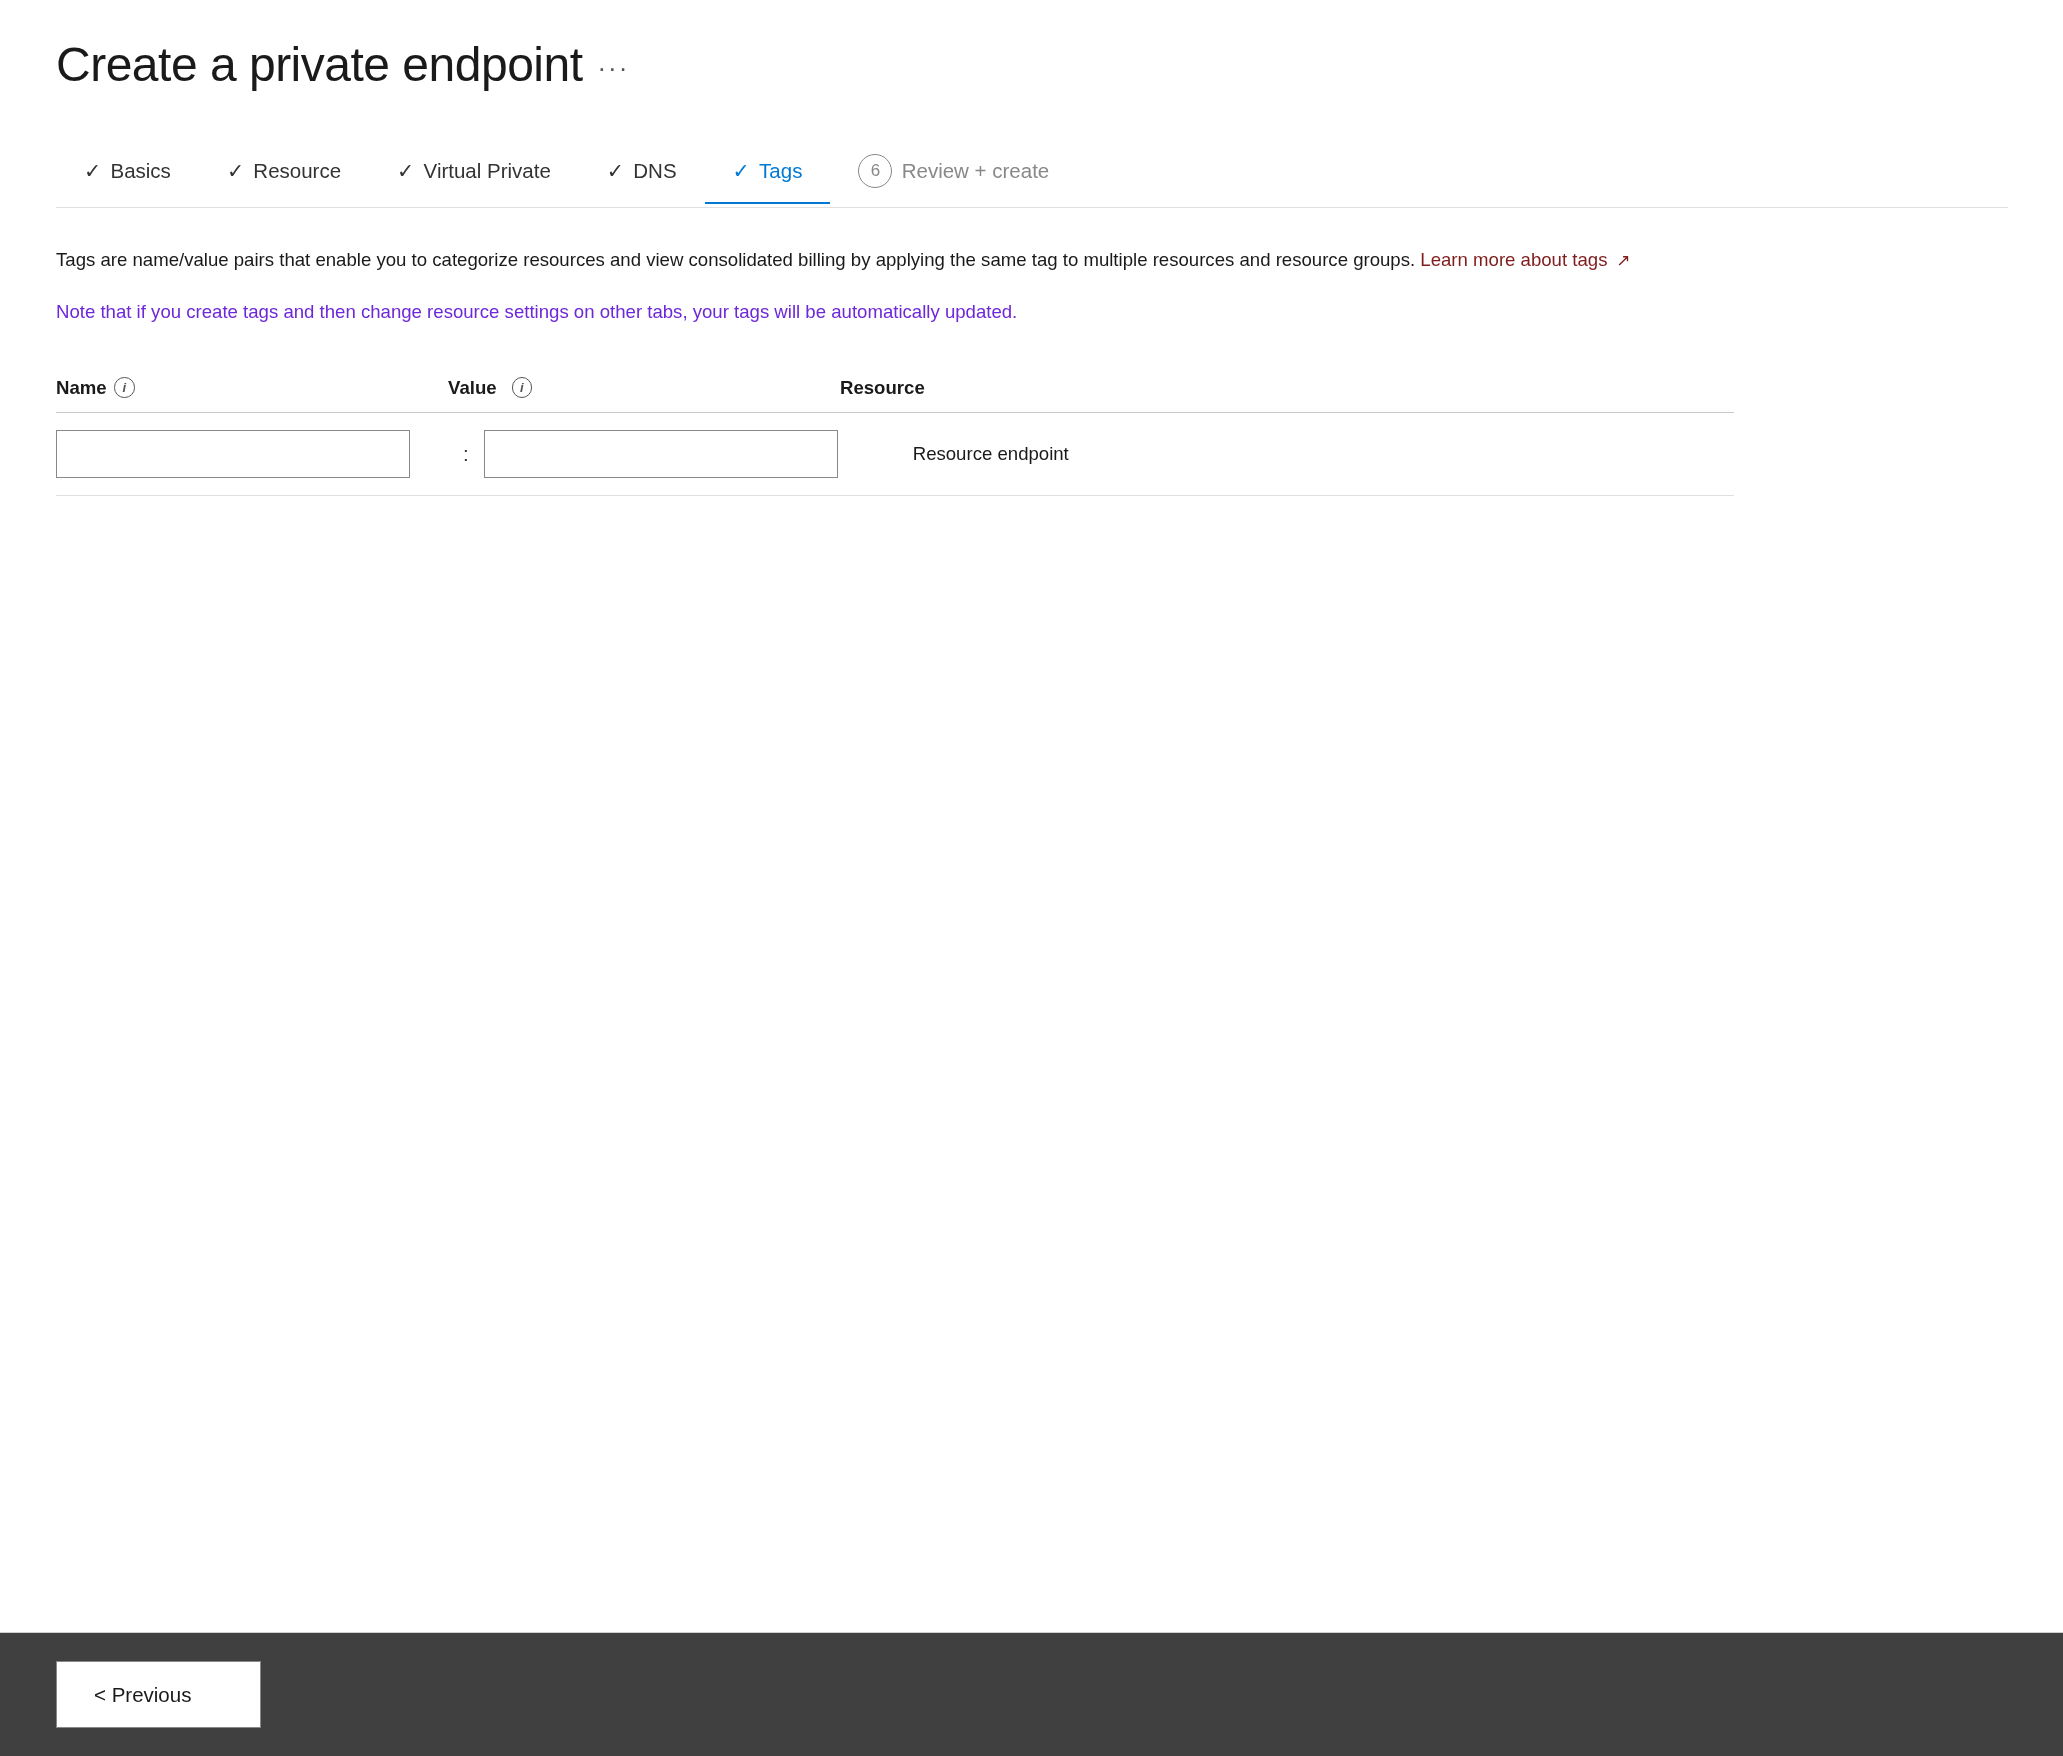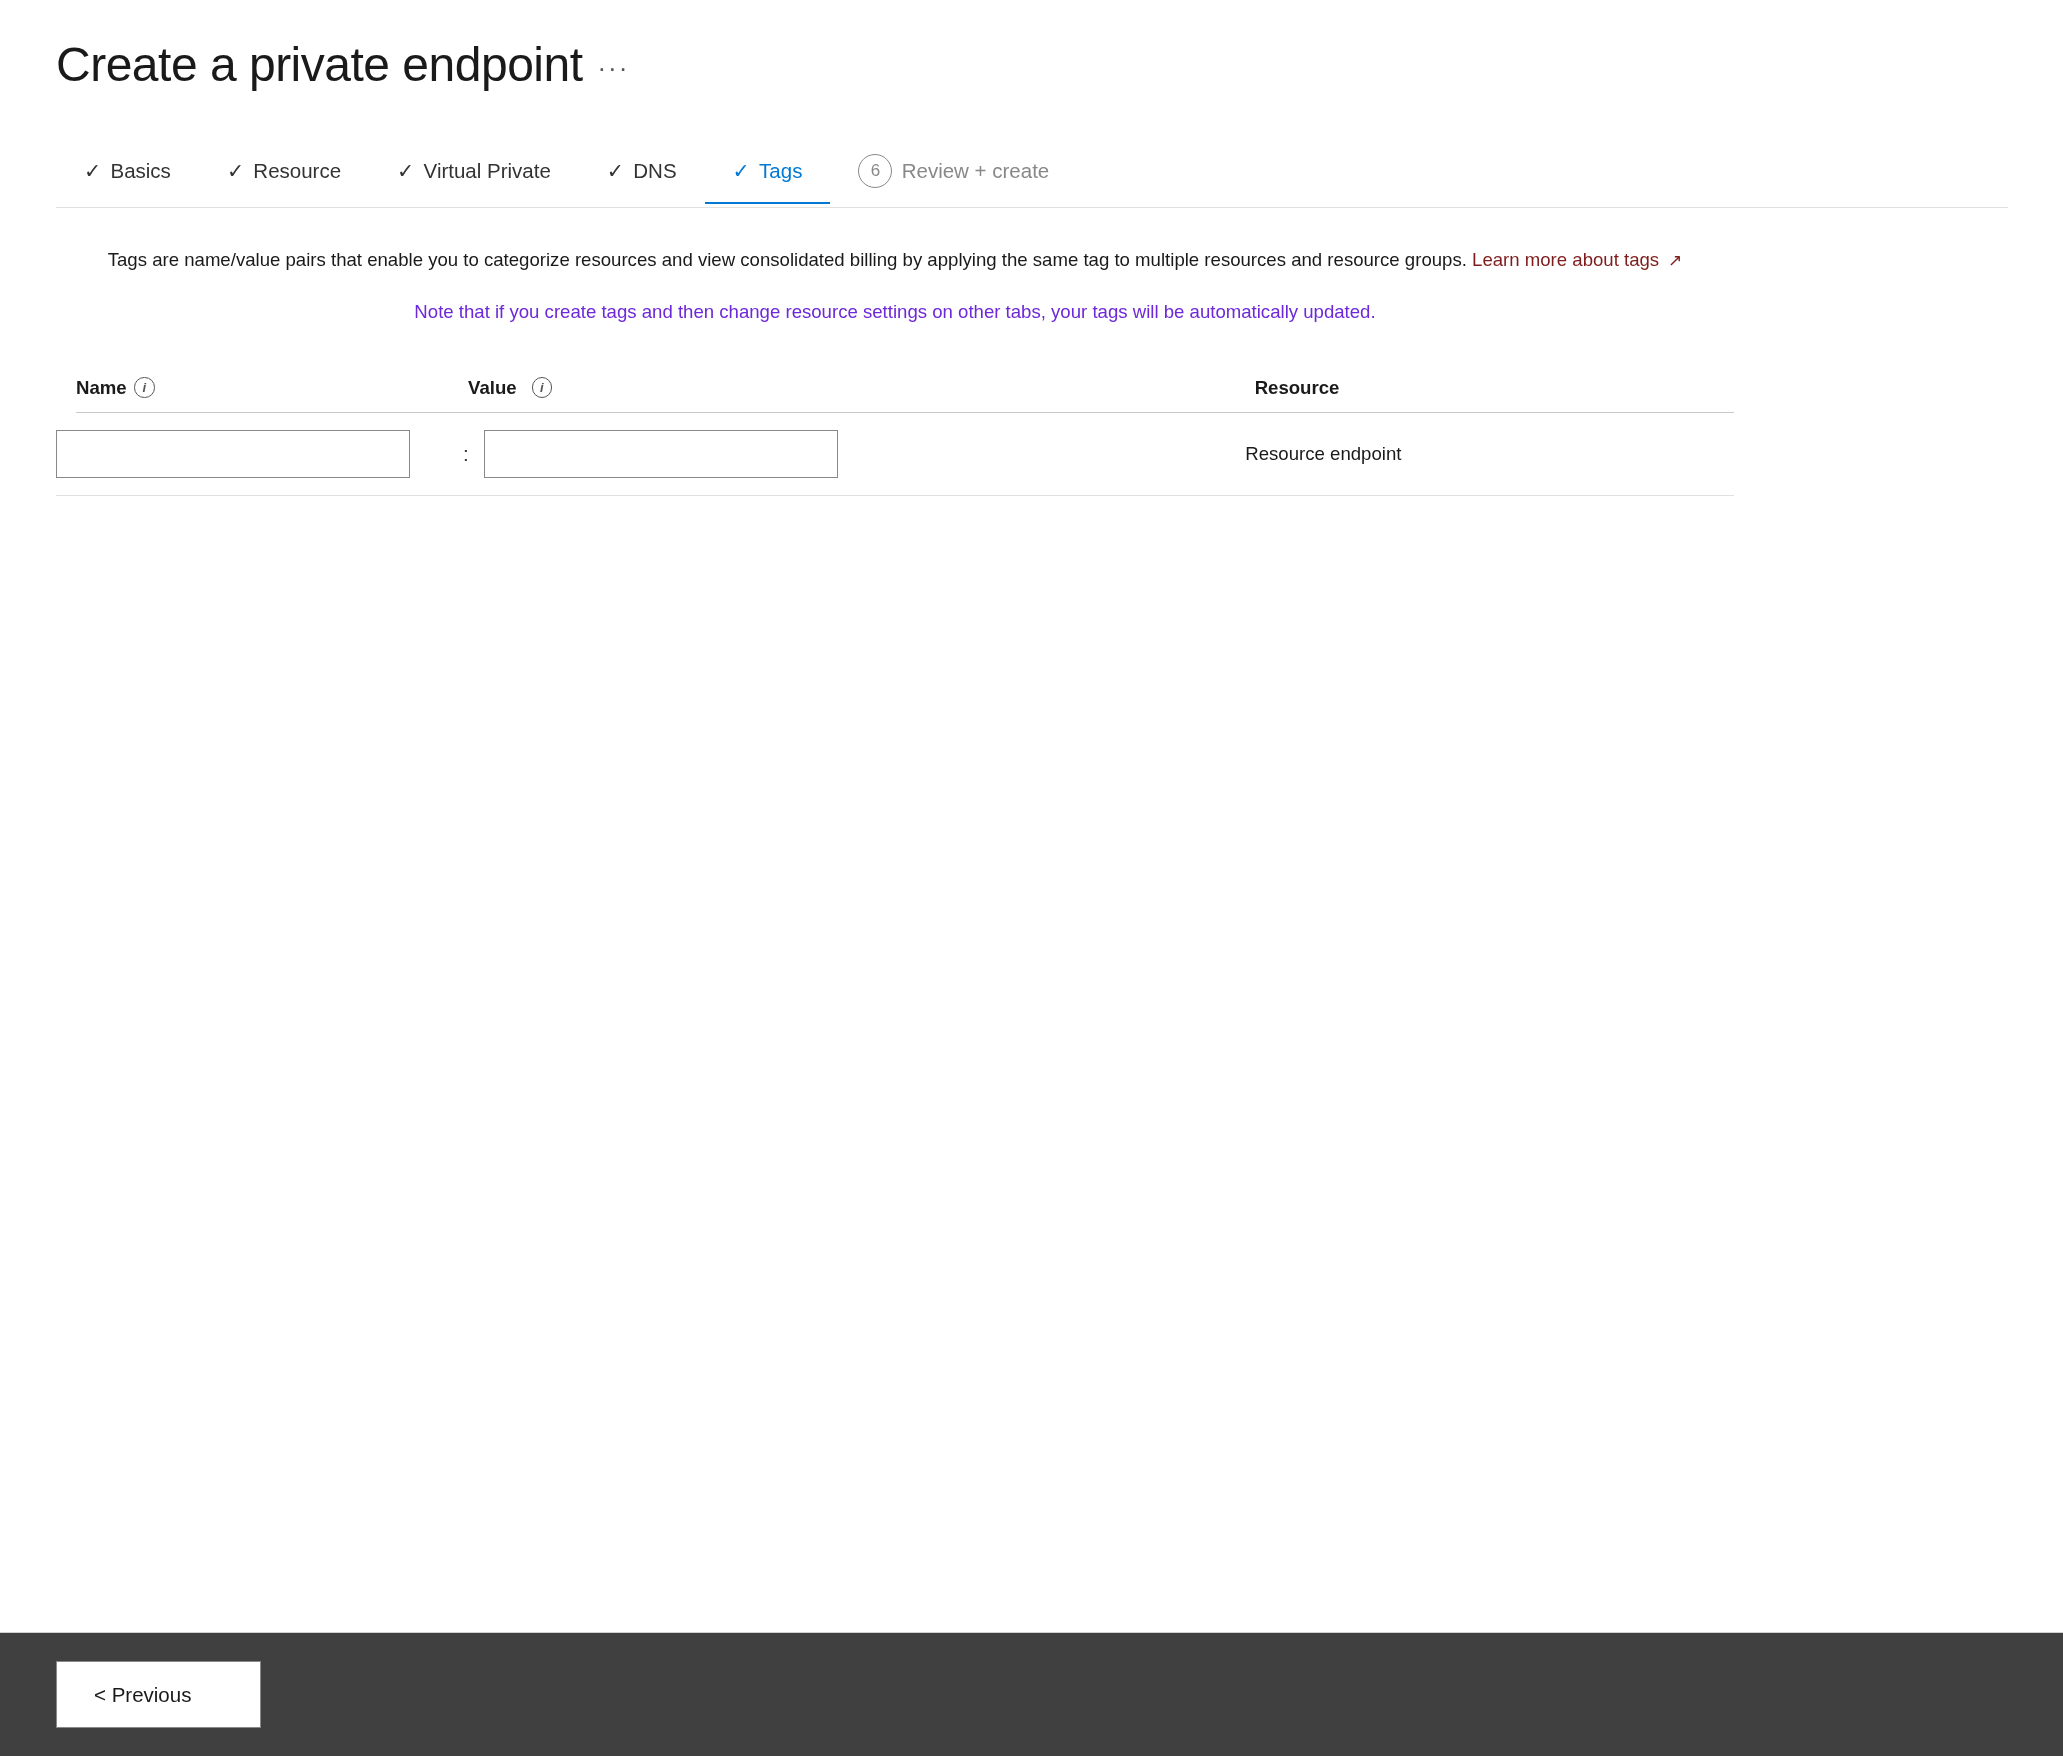--- a/index.html
+++ b/index.html
@@ -1,19 +1,18 @@
 <!DOCTYPE html>
 <html style="font-size:15px"><head>
   <meta charset="utf-8">
   <style>
     * {
       box-sizing: border-box;
       margin: 0;
       padding: 0;
-      text-align: center;
     }
 
     body {
       font-family: 'Segoe UI', -apple-system, BlinkMacSystemFont, sans-serif;
       font-size: 13px;
       color: #1a1a1a;
       background: #ffffff;
       width: 2064px;
       height: 1756px;
       display: flex;
@@ -127,21 +126,20 @@
       line-height: 1.6;
       margin-bottom: 37px;
     }
 
     .tags-table-header {
       display: flex;
       align-items: center;
       padding: 13px 0;
       border-bottom: 1.9px solid #c8c8c8;
       margin-bottom: 0;
-      margin-left: 20px;
     }
 
     .col-name {
       width: 392px;
       font-size: 18.6px;
       font-weight: 600;
       color: #1a1a1a;
       display: flex;
       align-items: center;
       gap: 7.5px;

